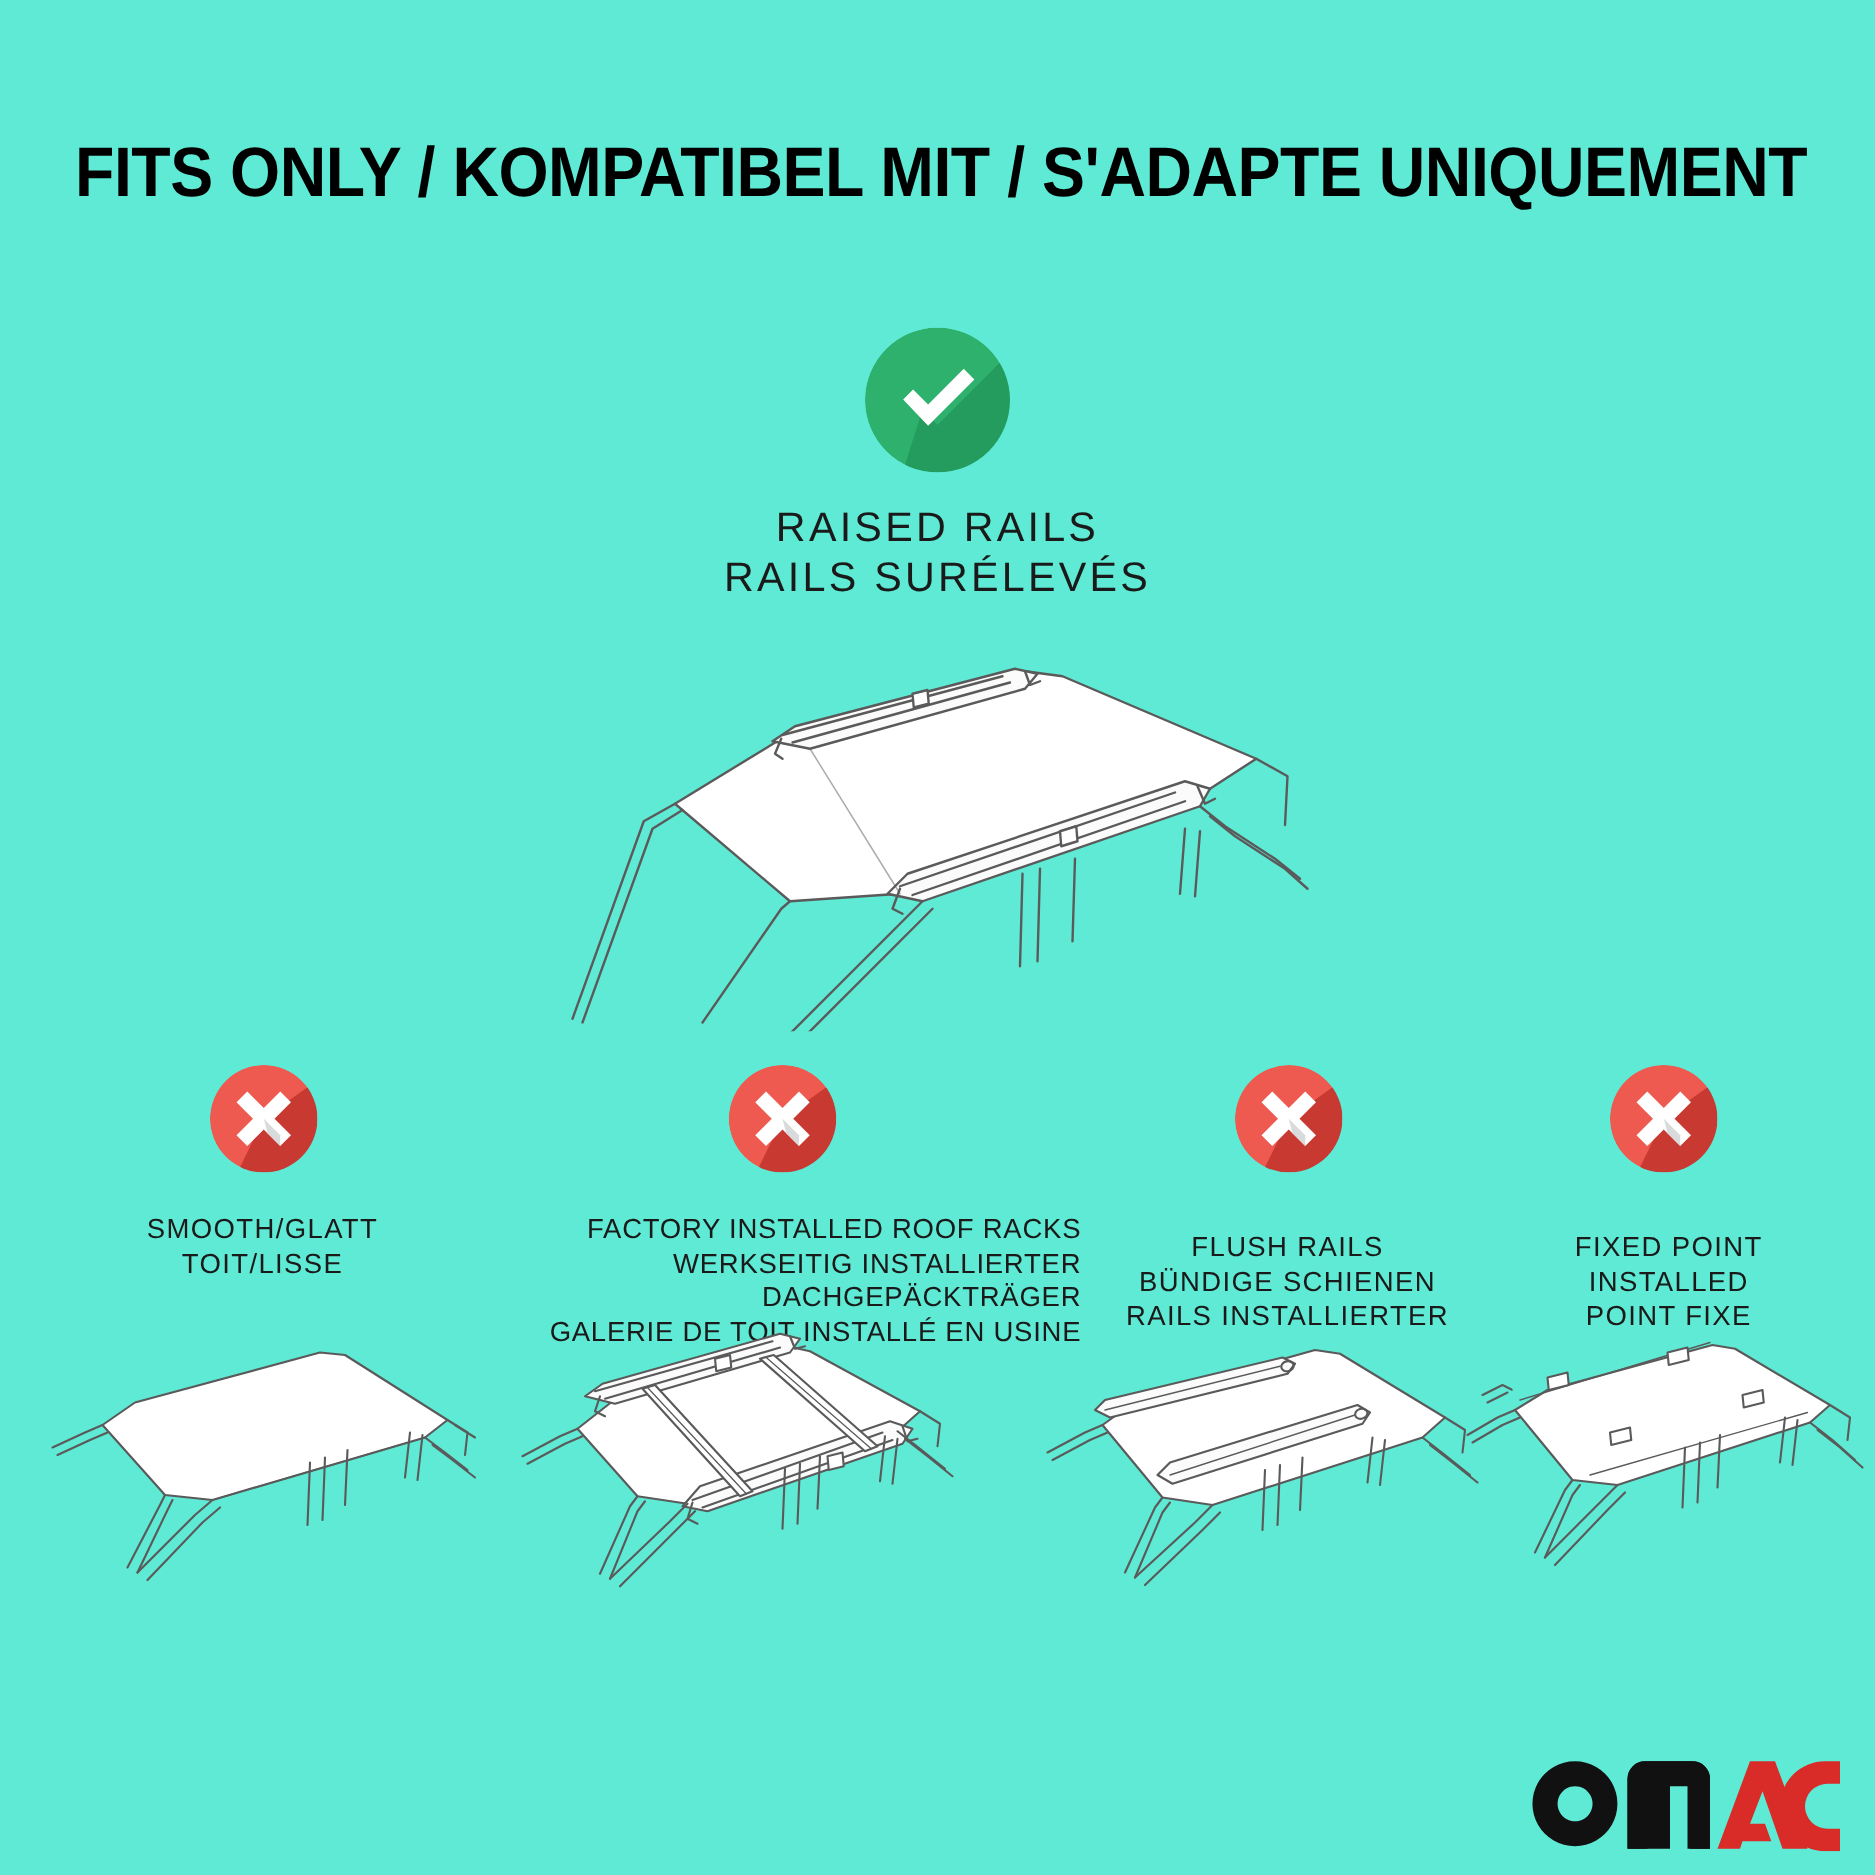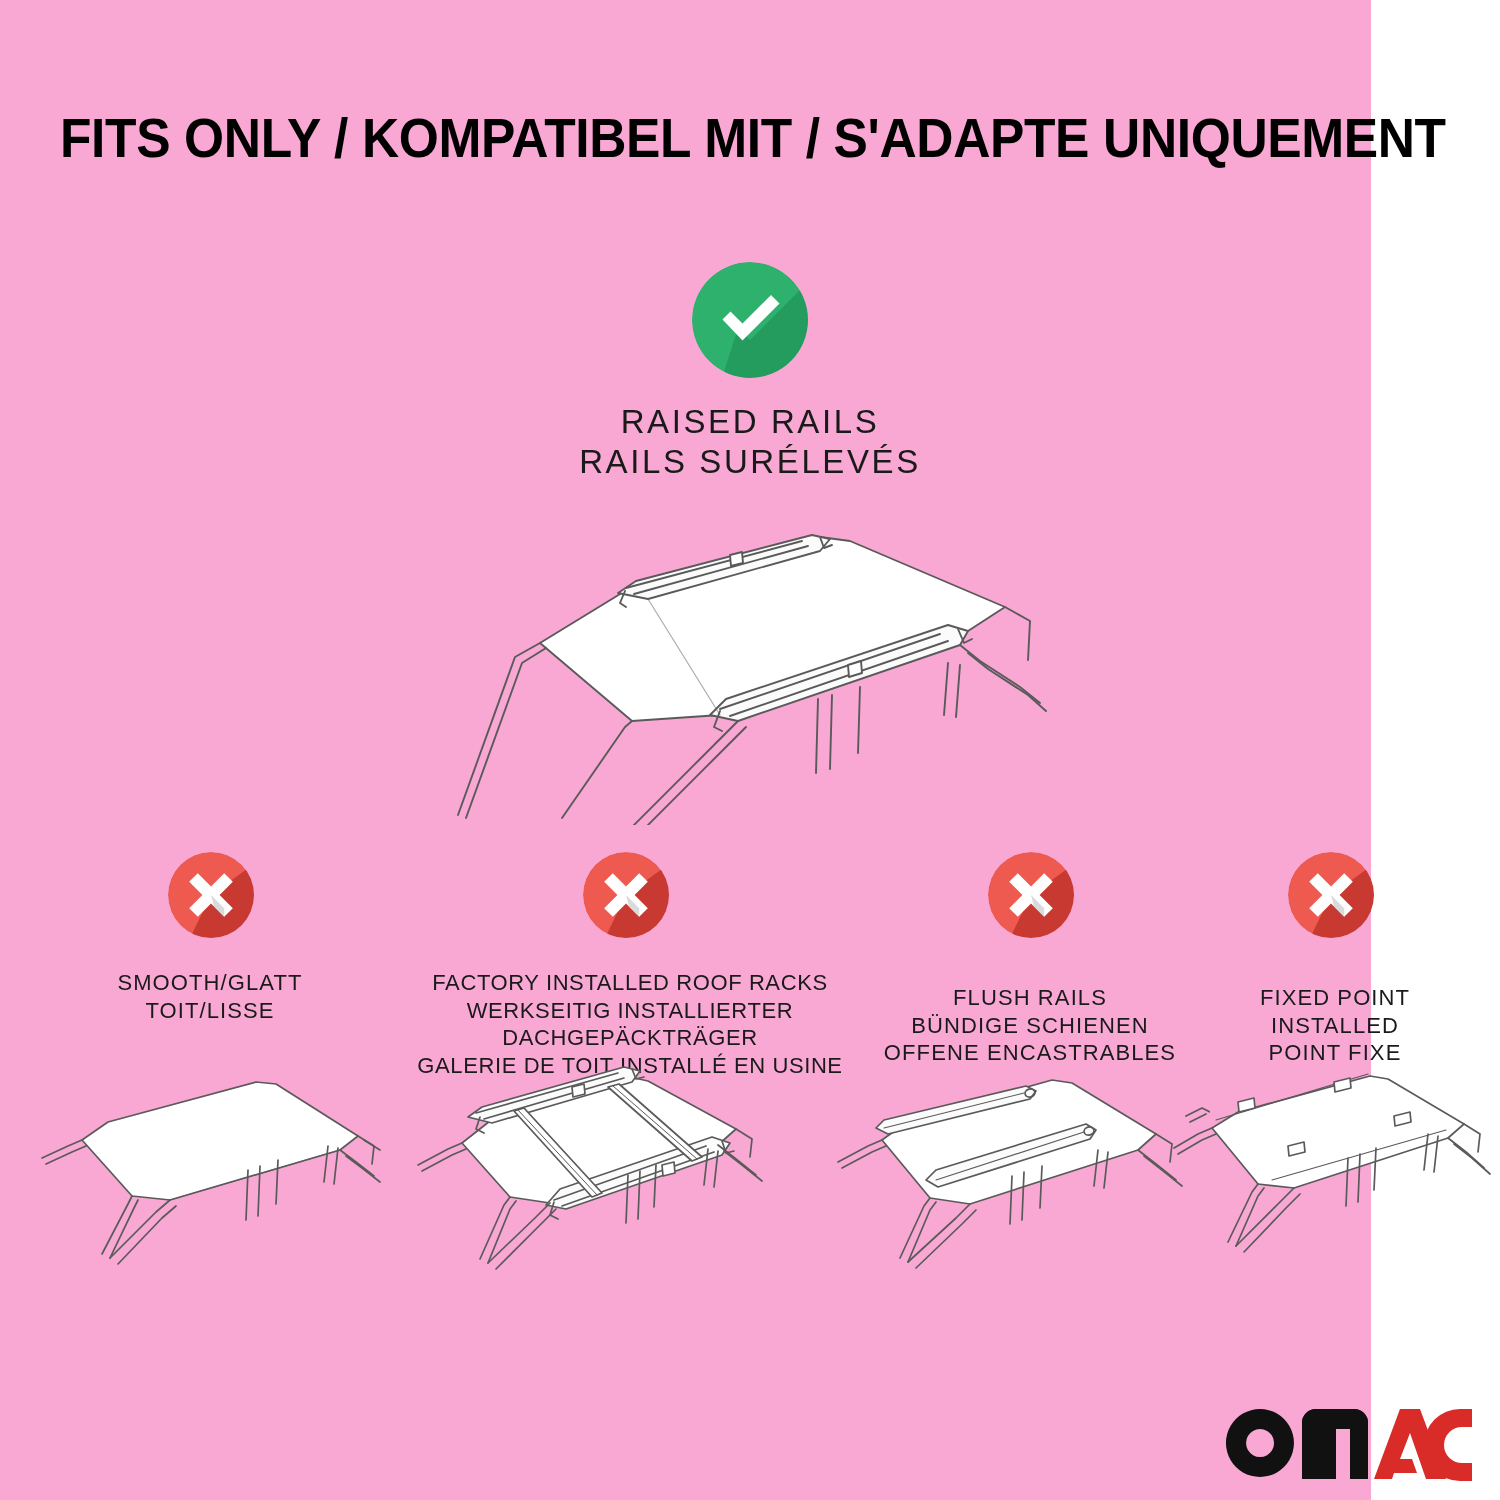--- a/index.html
+++ b/index.html
@@ -7,23 +7,23 @@
   html, body {
     width: 1500px;
     height: 1500px;
     background: #ffffff;
     font-family: "Liberation Sans", sans-serif;
     overflow: hidden;
   }
 
   #page {
     position: relative;
-    width: 1371px;
+    width: 1500px;
     height: 1500px;
-    background: #f9a8d4;
+    background: #5eead4;
     padding-left: 20px;
   }
 
   
   .title {
     position: absolute;
     left: 0;
     top: 106px;
     width: 1500px;
     text-align: center;
@@ -59,21 +59,21 @@
   .label-main {
     font-size: 33px;
     line-height: 40px;
     letter-spacing: 2.6px;
   }
   .label-sub {
     font-size: 22px;
     line-height: 27.5px;
     letter-spacing: 1.1px;
   }
-  .label-sub.narrow { letter-spacing: 0.6px; }
+  .label-sub.narrow { letter-spacing: 0.6px; text-align: right; }
   .label-line { display: block; }
 
   
   .illus { position: absolute; }
   .illus svg { display: block; width: 100%; height: 100%; }
 
   
   .logo {
     position: absolute;
     left: 1224px;
@@ -257,21 +257,21 @@
       <circle cx="43" cy="43" r="43" fill="#ee5a4f"></circle>
       <path d="M43 43 L86 12 L86 86 L22 86 Z" fill="#a81f1a" opacity="0.55"></path>
       <path d="M43 34.4 L56.2 21.2 L64.8 29.8 L51.6 43 L64.8 56.2 L56.2 64.8 L43 51.6 L29.8 64.8 L21.2 56.2 L34.4 43 L21.2 29.8 L29.8 21.2 Z" fill="#ffffff"></path>
       <path d="M43 43 L56.2 56.2 L56.2 64.8 L46 54.6 Z" fill="#d8dadb"></path>
     </svg>
   </div>
 
   <div class="label label-sub" style="left:855px; top:960px; width:350px;">
     <span class="label-line">FLUSH RAILS</span>
     <span class="label-line">BÜNDIGE SCHIENEN</span>
-    <span class="label-line">OFFENE ENCASTRABLES</span>
+    <span class="label-line">RAILS INSTALLIERTER</span>
   </div>
 
   <div class="illus" style="left:830px; top:1058px; width:380px; height:232px;">
     <svg viewBox="0 0 380 232" xmlns="http://www.w3.org/2000/svg" fill="none" stroke="#5a5a5a" stroke-width="1.7" stroke-linecap="round" stroke-linejoin="round">
       <path d="M52 82 L80 62 L222 22 L242 25 L326 76 L308 92 L140 146 L100 140 Z" fill="#ffffff"></path>
 
       <path d="M46 70 L54 62 L196 28 L206 33 L200 41 L58 76 Z" fill="#fbfbfb"></path>
       <path d="M54 70 L194 35" stroke-width="1.1"></path>
       <ellipse cx="200" cy="35" rx="5" ry="4" transform="rotate(-14 200 35)"></ellipse>
 

